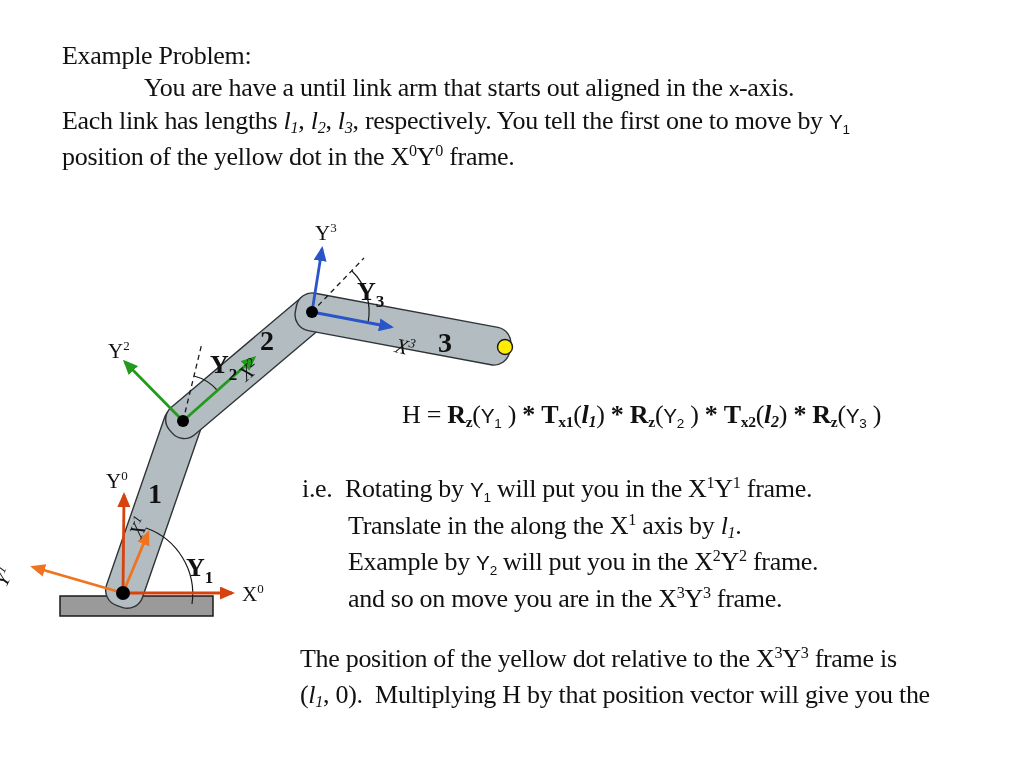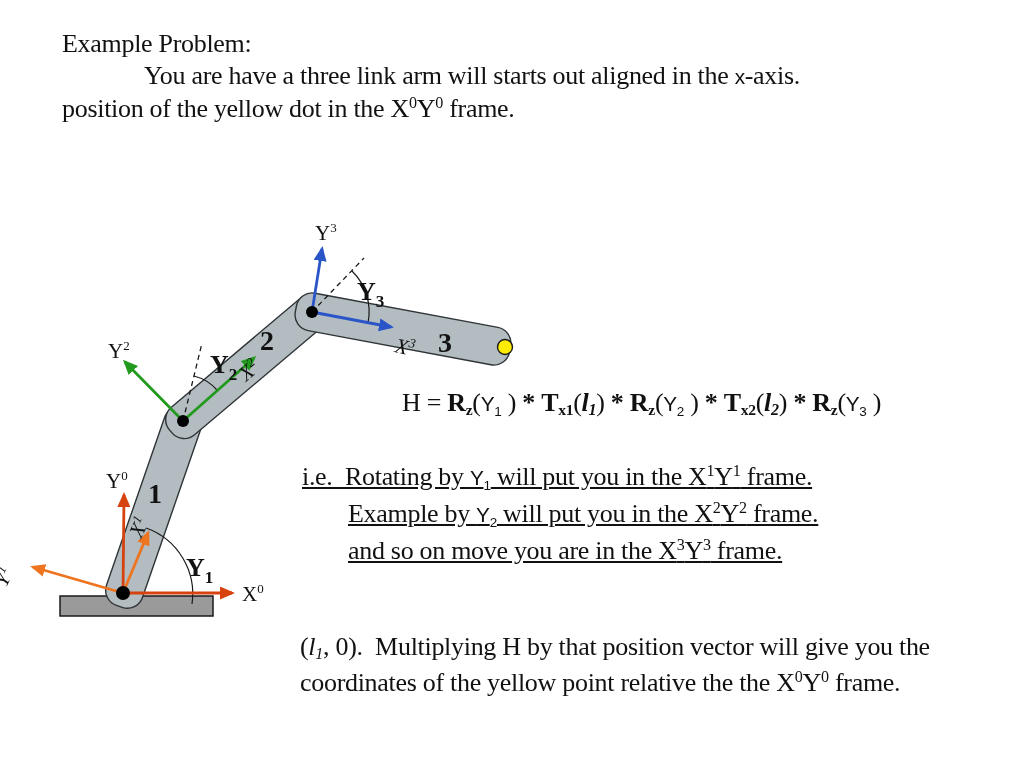--- a/index.html
+++ b/index.html
@@ -1,23 +1,23 @@
 <!DOCTYPE html>
 <html><head>
 <meta charset="utf-8">
 <style>
   html,body{margin:0;padding:0;}
   .slide{position:relative;width:1024px;height:768px;overflow:hidden;
          font-family:"Liberation Serif",serif;}
-  .textblock{position:absolute;letter-spacing:-0.3px;}
+  .textblock{position:absolute;letter-spacing:-0.3px;margin-top:12px;}
   .line{white-space:pre;}
   .intro{left:62px;top:28px;font-size:26px;line-height:32px;width:940px;}
   .indent1{padding-left:82px;}
   .formula-block{left:402px;top:386px;font-size:26px;line-height:34px;}
-  .explanation{left:302px;top:460px;font-size:26px;line-height:33px;text-decoration:underline;}
+  .explanation{left:302px;top:460px;font-size:26px;line-height:33px;}
   .indent2{padding-left:46px;}
   .conclusion{left:300px;top:630px;font-size:26px;line-height:33px;}
   
   .run-b{font-weight:bold;}
   .run-i{font-style:italic;}
   .run-bi{font-weight:bold;font-style:italic;}
   .run-sup{font-size:0.62em;position:relative;top:-0.55em;}
   .run-bsub{font-weight:bold;font-size:0.6em;position:relative;top:0.28em;}
   .run-isub{font-style:italic;font-size:0.62em;position:relative;top:0.25em;}
   .run-bisub{font-weight:bold;font-style:italic;font-size:0.62em;position:relative;top:0.25em;}
@@ -95,30 +95,32 @@
     <text class="theta" x="210" y="373"><tspan>Y</tspan><tspan class="thsub" dy="7">2</tspan></text>
     <text class="theta" x="357" y="300"><tspan>Y</tspan><tspan class="thsub" dy="7">3</tspan></text>
 
     <text class="lnum" x="148" y="503">1</text>
     <text class="lnum" x="260" y="350">2</text>
     <text class="lnum" x="438" y="352">3</text>
   </svg>
 
   <div class="textblock intro">
     <div class="line"><span>Example Problem:</span></div>
-    <div class="line indent1"><span>You are have a three link arm will starts out aligned in the </span><span class="run-y">x</span><span>-axis.</span></div>
+    <div class="line indent1"><span>You are have a until link arm that starts out aligned in the </span><span class="run-y">x</span><span>-axis.</span></div>
+    <div class="line"><span>Each link has lengths </span><span class="run-i">l</span><span class="run-isub">1</span><span>, </span><span class="run-i">l</span><span class="run-isub">2</span><span>, </span><span class="run-i">l</span><span class="run-isub">3</span><span>, respectively. You tell the first one to move by </span><span class="run-y">Y</span><span class="run-ysub">1</span></div>
     <div class="line"><span>position of the yellow dot in the X</span><span class="run-sup">0</span><span>Y</span><span class="run-sup">0</span><span> frame.</span></div>
   </div>
 
   <div class="textblock formula-block line"><span>H = </span><span class="run-b">R</span><span class="run-bsub">z</span><span>(</span><span class="run-y">Y</span><span class="run-ysub">1</span><span> ) </span><span class="run-b">*</span><span> </span><span class="run-b">T</span><span class="run-bsub">x1</span><span>(</span><span class="run-bi">l</span><span class="run-bisub">1</span><span>) </span><span class="run-b">*</span><span> </span><span class="run-b">R</span><span class="run-bsub">z</span><span>(</span><span class="run-y">Y</span><span class="run-ysub">2</span><span> ) </span><span class="run-b">*</span><span> </span><span class="run-b">T</span><span class="run-bsub">x2</span><span>(</span><span class="run-bi">l</span><span class="run-bisub">2</span><span>) </span><span class="run-b">*</span><span> </span><span class="run-b">R</span><span class="run-bsub">z</span><span>(</span><span class="run-y">Y</span><span class="run-ysub">3</span><span> )</span></div>
 
   <div class="textblock explanation">
     <div class="line"><span>i.e.  Rotating by </span><span class="run-y">Y</span><span class="run-ysub">1</span><span> will put you in the X</span><span class="run-sup">1</span><span>Y</span><span class="run-sup">1</span><span> frame.</span></div>
+    <div class="line indent2"><span>Translate in the along the X</span><span class="run-sup">1</span><span> axis by </span><span class="run-i">l</span><span class="run-isub">1</span><span>.</span></div>
     <div class="line indent2"><span>Example by </span><span class="run-y">Y</span><span class="run-ysub">2</span><span> will put you in the X</span><span class="run-sup">2</span><span>Y</span><span class="run-sup">2</span><span> frame.</span></div>
     <div class="line indent2"><span>and so on move you are in the X</span><span class="run-sup">3</span><span>Y</span><span class="run-sup">3</span><span> frame.</span></div>
   </div>
 
   <div class="textblock conclusion">
+    <div class="line"><span>The position of the yellow dot relative to the X</span><span class="run-sup">3</span><span>Y</span><span class="run-sup">3</span><span> frame is</span></div>
     <div class="line"><span>(</span><span class="run-i">l</span><span class="run-isub">1</span><span>, 0).  Multiplying H by that position vector will give you the</span></div>
-    <div class="line"><span>coordinates of the yellow point relative the the X</span><span class="run-sup">0</span><span>Y</span><span class="run-sup">0</span><span> frame.</span></div>
   </div>
 
 </div>
 
 </body></html>

